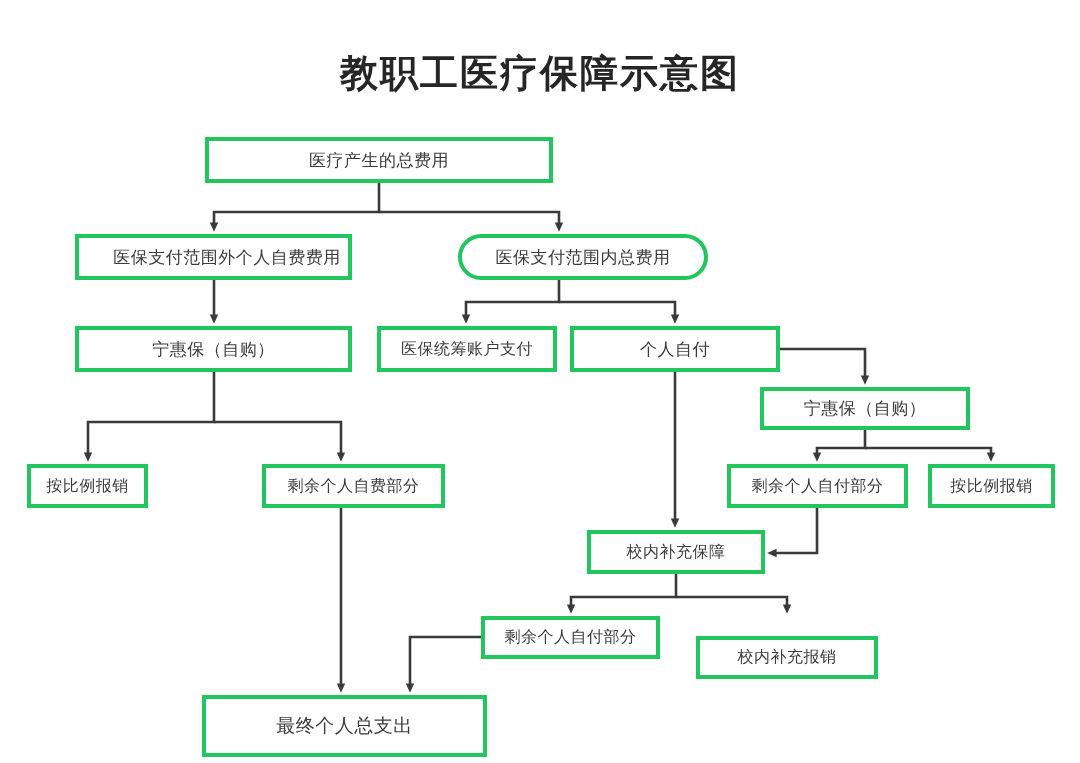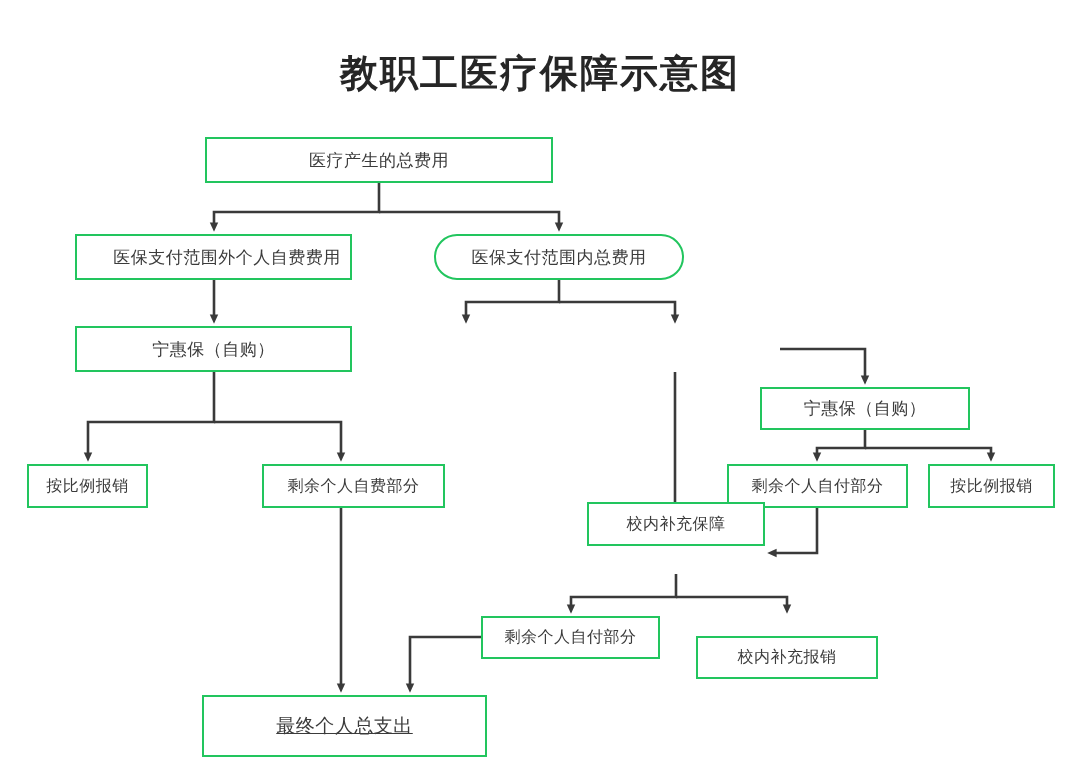--- a/index.html
+++ b/index.html
@@ -10,26 +10,26 @@
   }
   #canvas{position:absolute;left:0;top:0;width:988px;height:763px;margin-top:24px;}
   svg.wires{position:absolute;left:0;top:0;width:1080px;height:763px;pointer-events:none;}
   .title{
     position:absolute;left:0;top:24px;width:1080px;text-align:center;
     font-size:38px;font-weight:bold;letter-spacing:2px;color:#262626;
     font-family:"DejaVu Sans","Liberation Sans",sans-serif;
   }
   .node{
     position:absolute;box-sizing:border-box;
-    border:2px solid #22c55e;background:#ffffff;
+    border:4px solid #22c55e;background:#ffffff;
     display:flex;align-items:center;justify-content:center;
     font-size:17px;color:#3b3b3b;letter-spacing:.5px;white-space:nowrap;
   }
   .node.small{font-size:16px;}
-  .node.final{font-size:19px;text-decoration:underline;}
+  .node.final{font-size:19px;}
 </style>
 </head>
 <body>
 
 <div id="canvas">
 
   <div class="title">教职工医疗保障示意图</div>
 
   <svg class="wires" viewBox="0 0 1080 763">
     <defs>
@@ -63,25 +63,27 @@
       <path d="M676,573 L787,573 L787,585" marker-end="url(#ah)"></path>
 
       <path d="M341,484 L341,664" marker-end="url(#ah)"></path>
 
       <path d="M481,613 L410,613 L410,664" marker-end="url(#ah)"></path>
     </g>
   </svg>
 
   <div class="node" style="left:205px;top:113px;width:348px;height:46px;">医疗产生的总费用</div>
   <div class="node" style="left:75px;top:210px;width:277px;height:46px;padding-left:27px;">医保支付范围外个人自费费用</div>
-  <div class="node" style="left:434px;top:210px;width:250px;height:46px;border-radius:23px;">医保支付范围内总费用</div>
+  <div class="node" style="left:458px;top:210px;width:250px;height:46px;border-radius:23px;">医保支付范围内总费用</div>
   <div class="node" style="left:75px;top:302px;width:277px;height:46px;">宁惠保（自购）</div>
+  <div class="node small" style="left:377px;top:302px;width:180px;height:46px;">医保统筹账户支付</div>
+  <div class="node" style="left:570px;top:302px;width:210px;height:46px;">个人自付</div>
   <div class="node" style="left:760px;top:363px;width:210px;height:43px;">宁惠保（自购）</div>
   <div class="node small" style="left:27px;top:440px;width:121px;height:44px;">按比例报销</div>
   <div class="node small" style="left:262px;top:440px;width:183px;height:44px;">剩余个人自费部分</div>
   <div class="node small" style="left:727px;top:440px;width:181px;height:44px;">剩余个人自付部分</div>
   <div class="node small" style="left:928px;top:440px;width:127px;height:44px;">按比例报销</div>
-  <div class="node small" style="left:587px;top:478px;width:178px;height:44px;">校内补充保障</div>
+  <div class="node small" style="left:587px;top:506px;width:178px;height:44px;">校内补充保障</div>
   <div class="node small" style="left:481px;top:592px;width:179px;height:43px;">剩余个人自付部分</div>
   <div class="node small" style="left:696px;top:612px;width:182px;height:43px;">校内补充报销</div>
   <div class="node final" style="left:202px;top:671px;width:285px;height:62px;">最终个人总支出</div>
 
 </div>
 
 </body></html>

